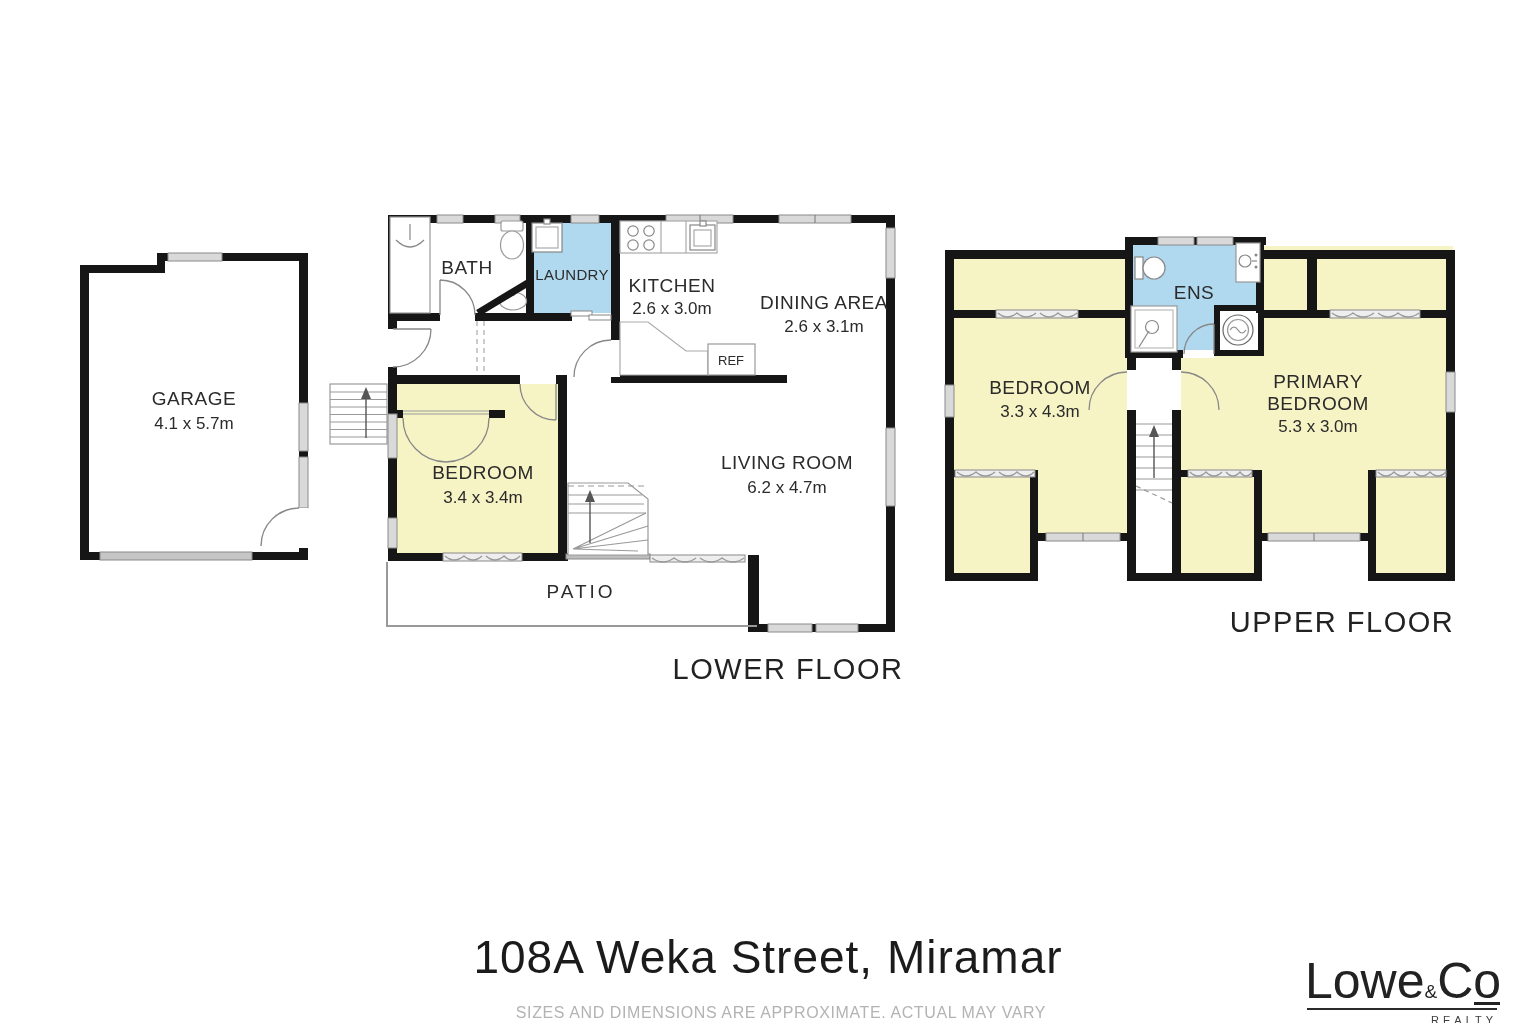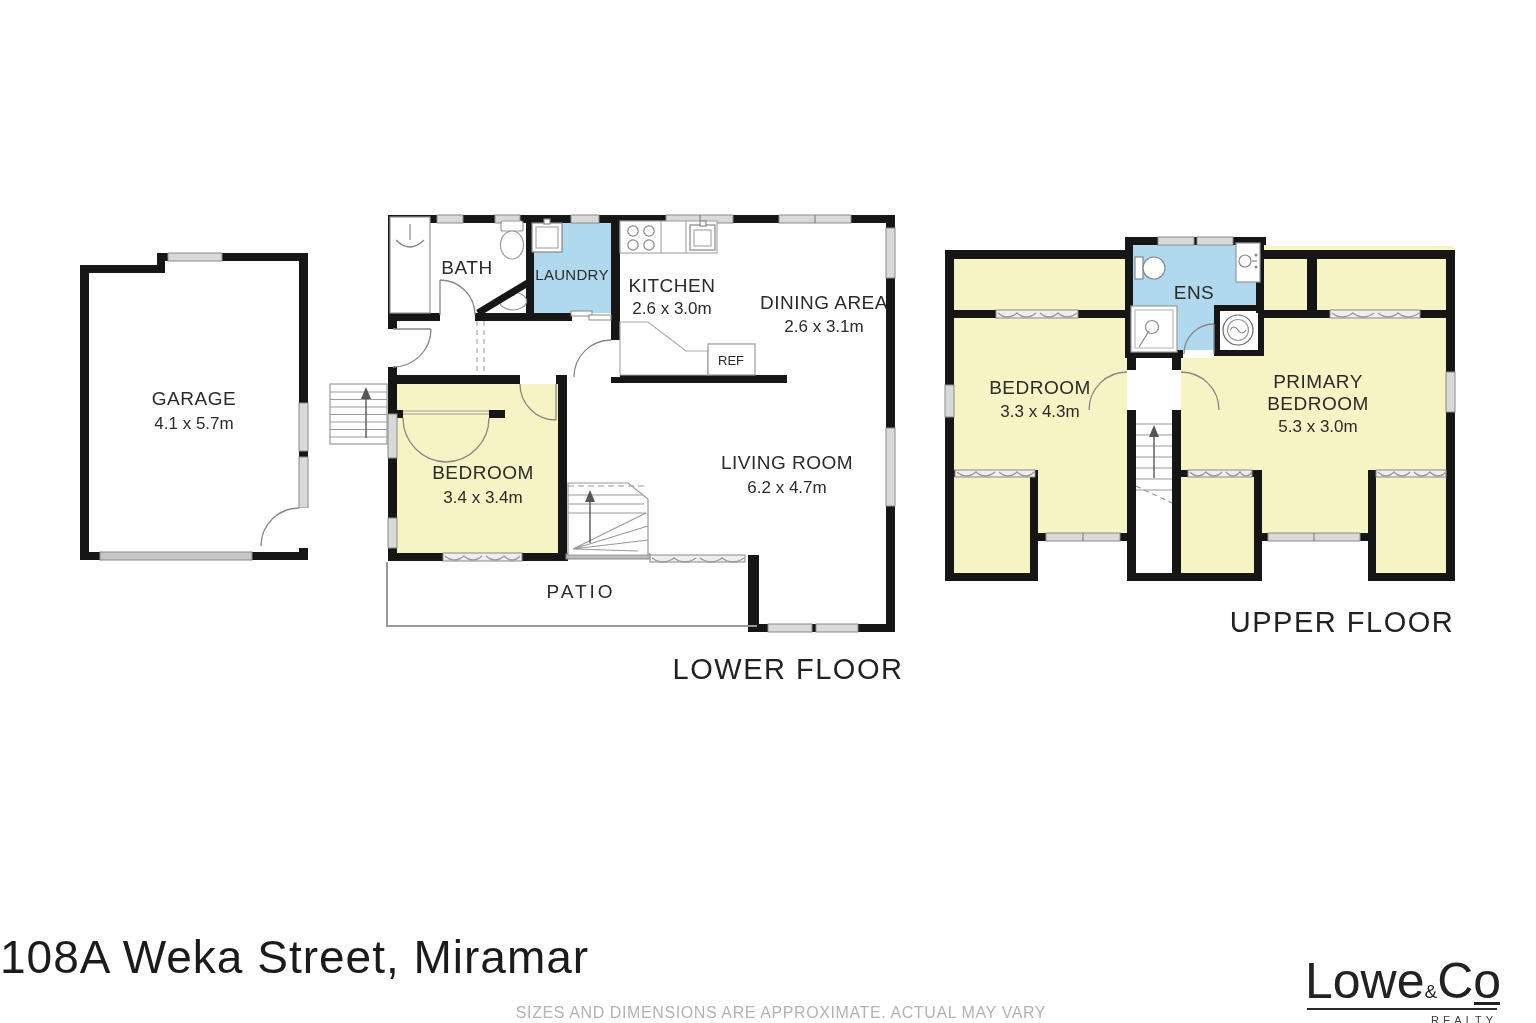--- a/index.html
+++ b/index.html
@@ -6,21 +6,21 @@
   .stage{position:relative;width:1536px;height:1023px;background:#fff;overflow:hidden;
          font-family:"Liberation Sans", sans-serif;}
   .stage svg{position:absolute;left:0;top:0;}
   text{font-family:"Liberation Sans", sans-serif;fill:#2b2b2b;}
   .rname{font-size:19px;letter-spacing:.5px;text-anchor:middle;}
   .rname-sm{font-size:15px;letter-spacing:.3px;text-anchor:middle;}
   .rdim{font-size:17px;text-anchor:middle;}
   .rtiny{font-size:13px;text-anchor:middle;}
   .rpatio{font-size:19px;letter-spacing:3px;text-anchor:middle;}
   .flabel{font-size:29px;letter-spacing:1.5px;text-anchor:middle;fill:#222;}
-  .address{position:absolute;left:0;top:930px;width:100%;text-align:left;
+  .address{position:absolute;left:0;top:930px;width:100%;text-align:center;
            font-size:46px;letter-spacing:1px;color:#1b1b1b;}
   .disclaimer{position:absolute;left:0;top:1004px;width:1530px;text-align:center;
            font-size:16px;letter-spacing:.6px;color:#b3b3b3;padding-left:16px;}
   .logo{position:absolute;left:1305px;top:952px;width:210px;color:#222;}
   .logo-main{font-size:50px;color:#222;white-space:nowrap;text-align:center;}
   .logo-amp{font-size:19px;}
   .logo-obar{position:absolute;left:169px;top:50px;width:26px;height:3px;background:#222;}
   .logo-rule{position:absolute;left:2px;top:56px;width:190px;height:2px;background:#2a2a2a;}
   .logo-tagline{position:absolute;left:92px;top:62px;width:100px;text-align:right;
            font-size:11px;letter-spacing:4px;color:#3d3d3d;}

